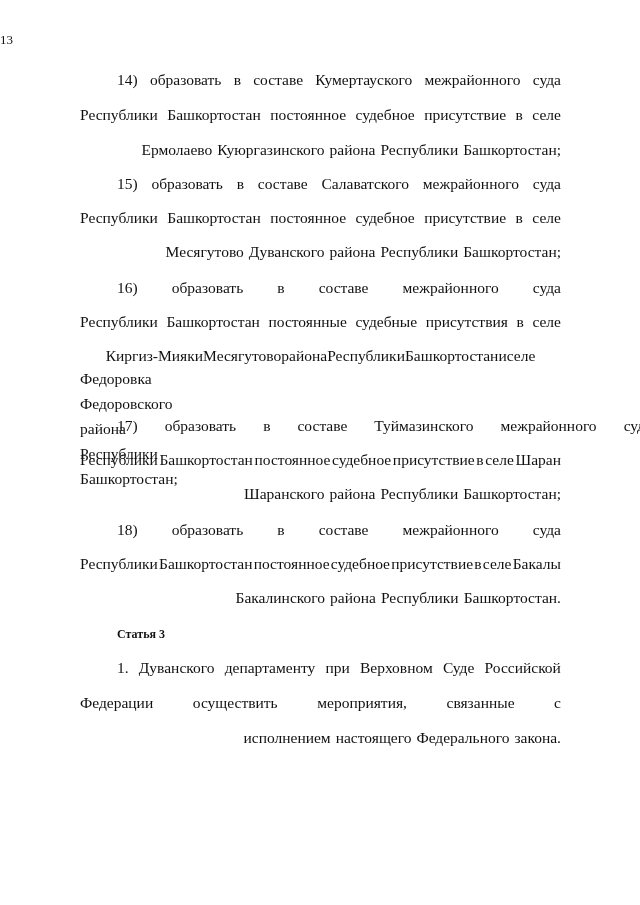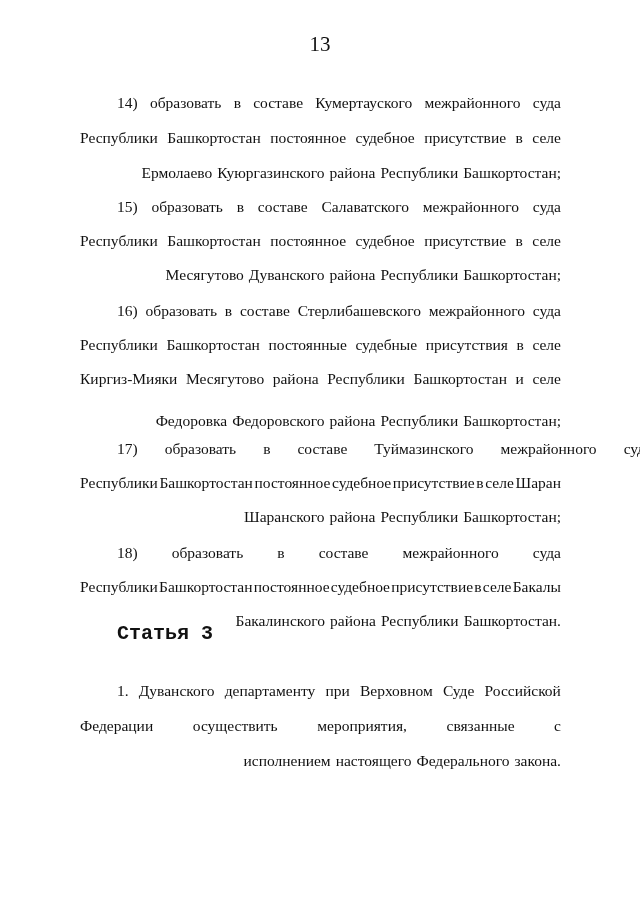--- a/index.html
+++ b/index.html
@@ -1,23 +1,23 @@
 <!DOCTYPE html>
 <html><head>
 <meta charset="utf-8">
 <style>
   html, body { margin: 0; padding: 0; background: #ffffff; }
   body { width: 640px; height: 905px; position: relative; overflow: hidden;
          font-family: "Liberation Serif", "DejaVu Serif", serif; color: #111; }
-  .page-num { position: absolute; top: 32px; left: 0; width: 640px; text-align: center; font-size: 21px; }
+  .page-num { position: absolute; top: 32px; left: 0; width: 640px; text-align: left; font-size: 13px; }
   .line { position: absolute; left: 80px; width: 481px; font-size: 15.5px; line-height: 20px;
-          text-align: justify; text-align-last: justify; white-space: nowrap; margin-top: 23px; }
+          text-align: justify; text-align-last: justify; white-space: nowrap; }
   .line.last { text-align-last: left; }
   .line.indent { left: 117px; width: 444px; }
-  .heading { position: absolute; left: 117px; font-size: 20px; font-weight: bold; line-height: 20px; font-family: Liberation Mono, monospace; }
+  .heading { position: absolute; left: 117px; font-size: 12px; font-weight: bold; line-height: 20px; }
   .jline { display: flex; justify-content: space-between; }
   .jline.last { justify-content: flex-end; gap: 5px; }
 </style>
 </head>
 <body>
 
 <div class="page-num">13</div>
 
 <div id="doc">
     <div class="line jline indent" style="top: 70px;">
@@ -68,43 +68,42 @@
       <span>Дуванского</span>
       <span>района</span>
       <span>Республики</span>
       <span>Башкортостан;</span>
     </div>
     <div class="line jline indent" style="top: 278px; justify-content: space-between;">
       <span>16)</span>
       <span>образовать</span>
       <span>в</span>
       <span>составе</span>
-      <span>Стерлибашевского</span>
       <span>межрайонного</span>
       <span>суда</span>
     </div>
     <div class="line jline" style="top: 312px;">
       <span>Республики</span>
       <span>Башкортостан</span>
       <span>постоянные</span>
       <span>судебные</span>
       <span>присутствия</span>
       <span>в</span>
       <span>селе</span>
     </div>
-    <div class="line jline" style="top: 346px;">
+    <div class="line jline" style="top: 346px; justify-content: center;">
       <span>Киргиз-Мияки</span>
       <span>Месягутово</span>
       <span>района</span>
       <span>Республики</span>
       <span>Башкортостан</span>
       <span>и</span>
       <span>селе</span>
     </div>
-    <div class="line jline last" style="top: 388px;">
+    <div class="line jline last" style="top: 369px; flex-direction: column;">
       <span>Федоровка</span>
       <span>Федоровского</span>
       <span>района</span>
       <span>Республики</span>
       <span>Башкортостан;</span>
     </div>
     <div class="line jline indent" style="top: 416px; gap: 27px;">
       <span>17)</span>
       <span>образовать</span>
       <span>в</span>

